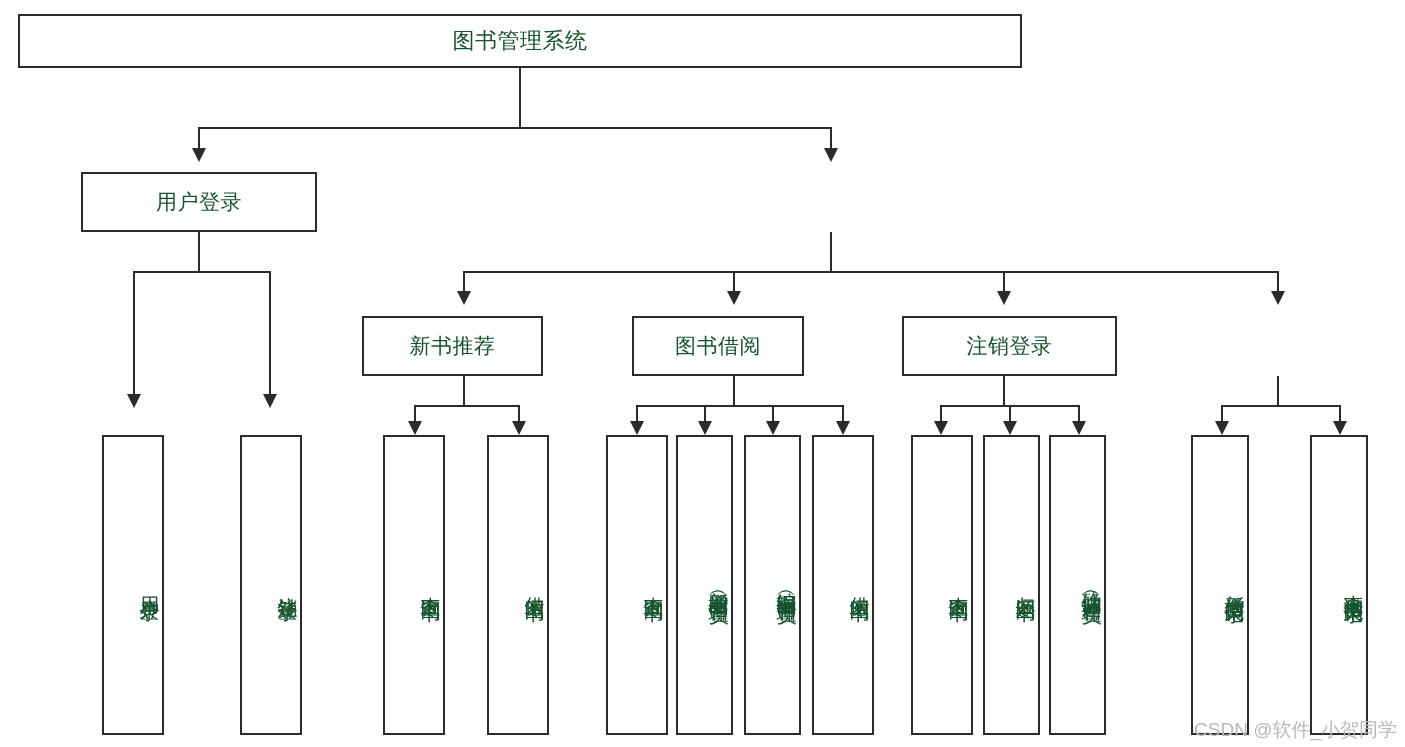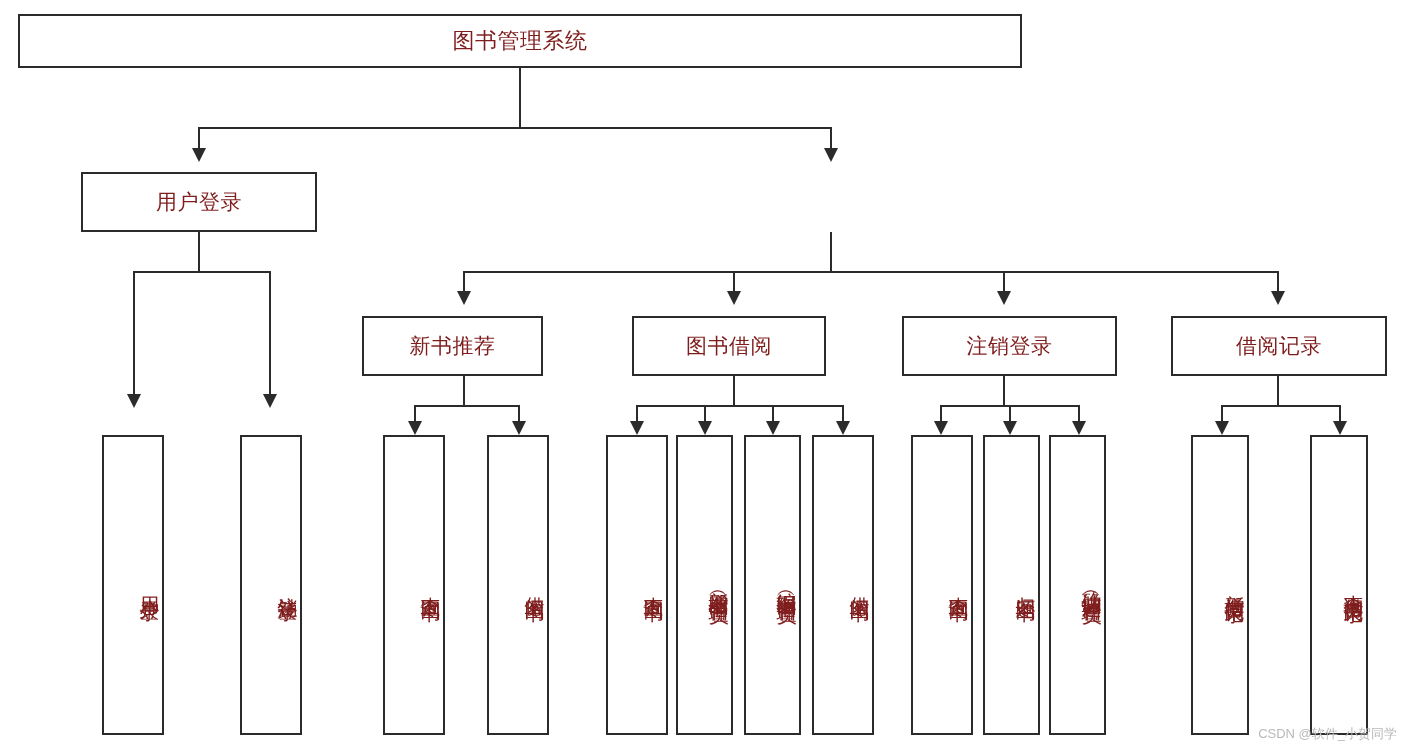--- a/index.html
+++ b/index.html
@@ -22,21 +22,21 @@
   
   .node {
     position: absolute;
     box-sizing: border-box;
     border: 2px solid #2b2b2b;
     background: #ffffff;
     display: flex;
     align-items: center;
     justify-content: center;
     text-align: center;
-    color: #7f1d1d;
+    color: #14532d;
     letter-spacing: 0.5px;
   }
   .node.horiz {
     font-size: 21px;
     line-height: 1.2;
     writing-mode: horizontal-tb;
   }
   .node.root {
     font-size: 22px;
   }
@@ -68,21 +68,21 @@
     height: 0;
     border-left: 7px solid transparent;
     border-right: 7px solid transparent;
     border-top: 14px solid #2b2b2b;
   }
   
   #watermark {
     position: absolute;
     right: 8px;
     bottom: 4px;
-    font-size: 13px;
+    font-size: 19px;
     color: #b9b9b9;
     white-space: nowrap;
     user-select: none;
     font-family: "Liberation Sans", "DejaVu Sans", sans-serif;
   }
 </style>
 </head>
 <body>
 
 <div id="canvas">
@@ -152,31 +152,28 @@
 
   <div class="node horiz" style="left:81px; top:172px; width:236px; height:60px;">
     <span>用户登录</span>
   </div>
 
 
   <div class="node horiz" style="left:362px; top:316px; width:181px; height:60px;">
     <span>新书推荐</span>
   </div>
 
-  <div class="node horiz" style="left:632px; top:316px; width:194px; height:60px;">
+  <div class="node horiz" style="left:632px; top:316px; width:172px; height:60px;">
     <span>图书借阅</span>
   </div>
 
   <div class="node horiz" style="left:902px; top:316px; width:215px; height:60px;">
     <span>注销登录</span>
   </div>
 
-  <div class="node horiz" style="left:1171px; top:316px; width:216px; height:60px;">
-    <span>借阅记录</span>
-  </div>
 
   <div class="node vert" style="left:102px; top:435px; width:62px; height:300px;">
     <span class="vlabel">用户登录</span>
   </div>
 
   <div class="node vert" style="left:240px; top:435px; width:62px; height:300px;">
     <span class="vlabel">注销登录</span>
   </div>
 
   <div class="node vert" style="left:383px; top:435px; width:62px; height:300px;">

